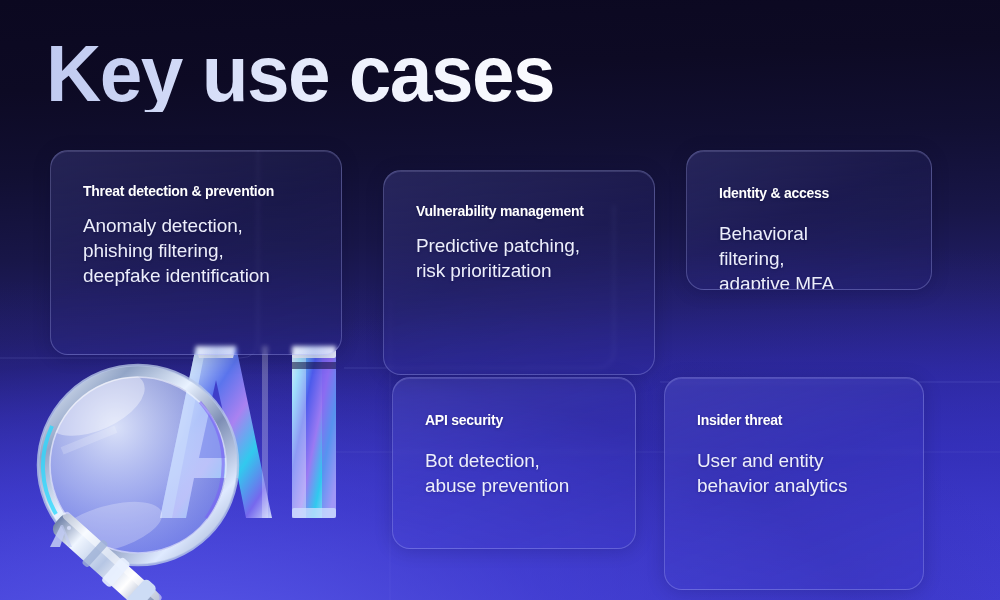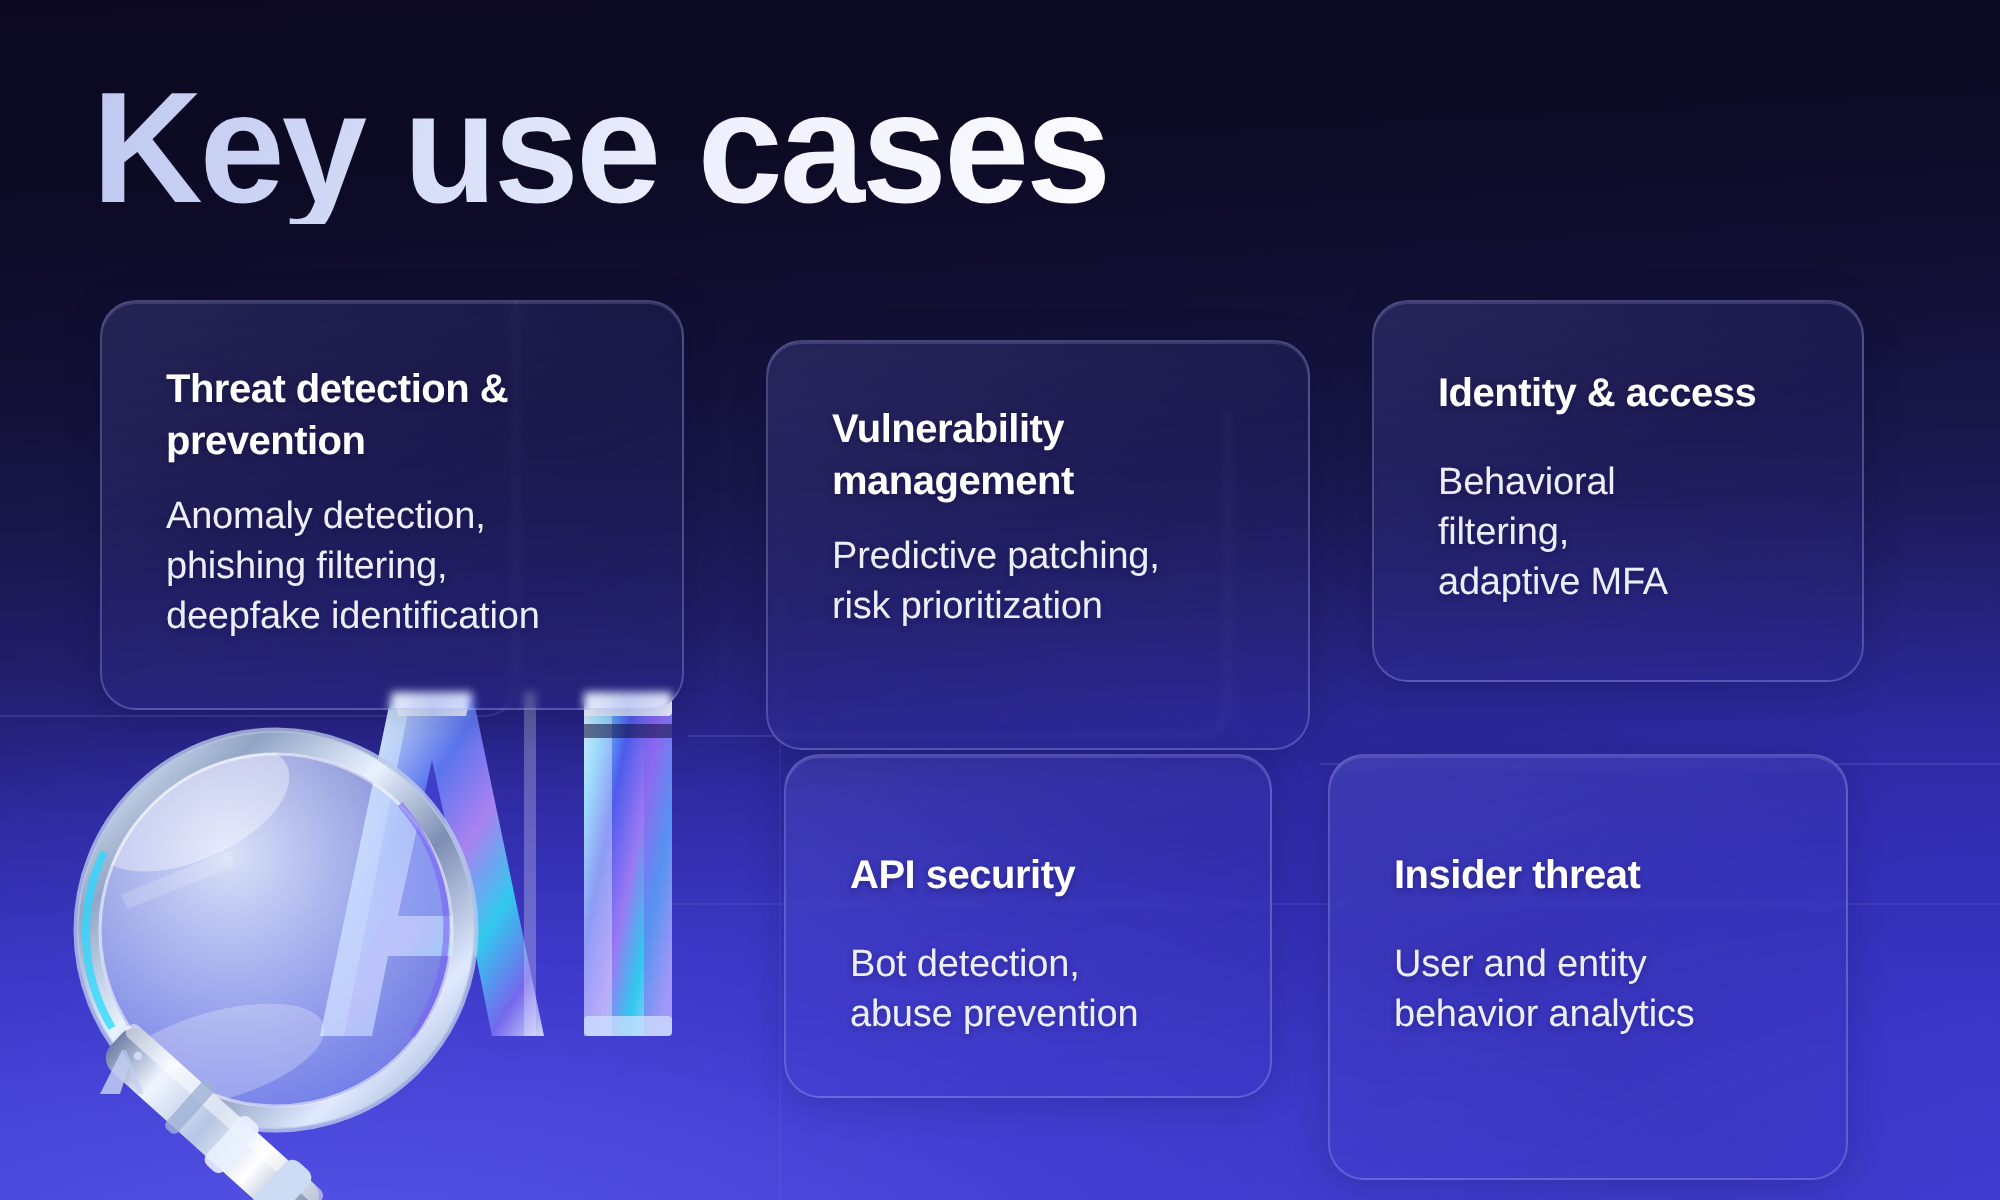--- a/index.html
+++ b/index.html
@@ -74,50 +74,50 @@
       linear-gradient(158deg, rgba(121,124,236,0.20) 0%, rgba(84,84,205,0.10) 45%, rgba(58,56,170,0.05) 100%);
     box-shadow:
       inset 0 1px 0 rgba(203,207,255,0.16),
       0 2px 18px rgba(6,4,40,0.18);
     backdrop-filter:blur(2px);
     padding:32px 26px 26px 32px;
     overflow:hidden;
   }
 
   .card-title {
-    font-size:20px;
+    font-size:14px;
     font-weight:700;
     line-height:1.28;
     letter-spacing:-0.25px;
     color:#ffffff;
     margin-bottom:12px;
     text-shadow:0 1px 3px rgba(10,6,50,0.35);
   }
   .card-body {
     font-size:19px;
     font-weight:400;
     line-height:1.32;
     letter-spacing:-0.1px;
     color:#eceefb;
     white-space:pre-line;
     text-shadow:0 1px 3px rgba(10,6,50,0.30);
   }
 
   
   #card-0 { left:50px;  top:150px; width:292px; height:205px; }
   #card-1 { left:383px; top:150px; width:272px; height:205px;margin-top:20px; }
-  #card-2 { left:686px; top:150px; width:246px; height:191px; }
+  #card-2 { left:686px; top:150px; width:246px; height:140px; }
   #card-3 { left:392px; top:377px; width:244px; height:172px; }
   #card-4 { left:664px; top:377px; width:260px; height:213px; }
 
   #card-0 .card-body { margin-top:4px; }
   #card-2 .card-title { margin-bottom:18px; }
   #card-3 .card-title { margin-bottom:18px; }
   #card-4 .card-title { margin-bottom:18px; }
-  #card-3, #card-4 { padding-top:48px; }
+  #card-3, #card-4 { padding-top:34px; }
   #card-2 { padding-top:34px; }
 </style>
 </head>
 <body>
 
 <div id="slide">
 
   <div class="deco-lines">
     <svg viewBox="0 0 1000 600" preserveAspectRatio="none" aria-hidden="true">
       <g stroke="rgba(168,174,250,0.16)" stroke-width="1" fill="none">

